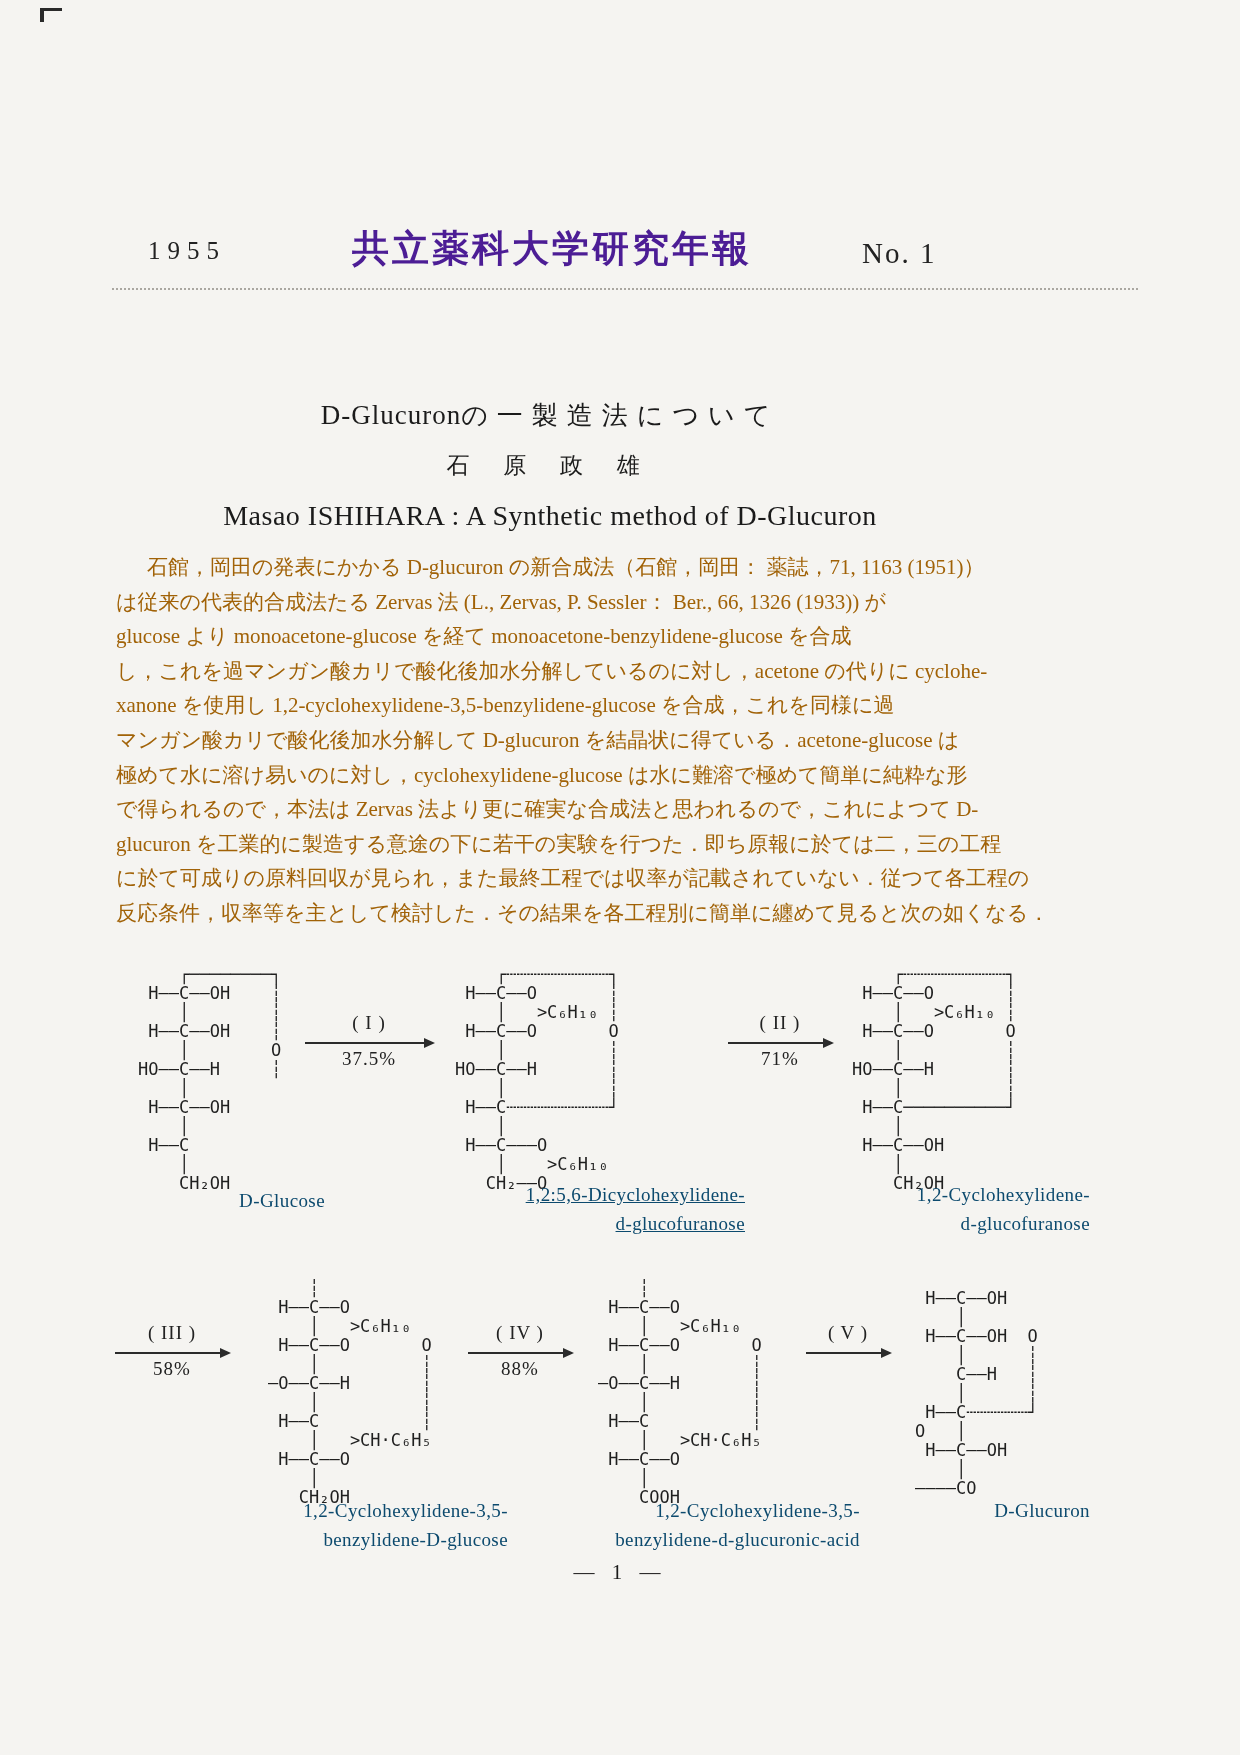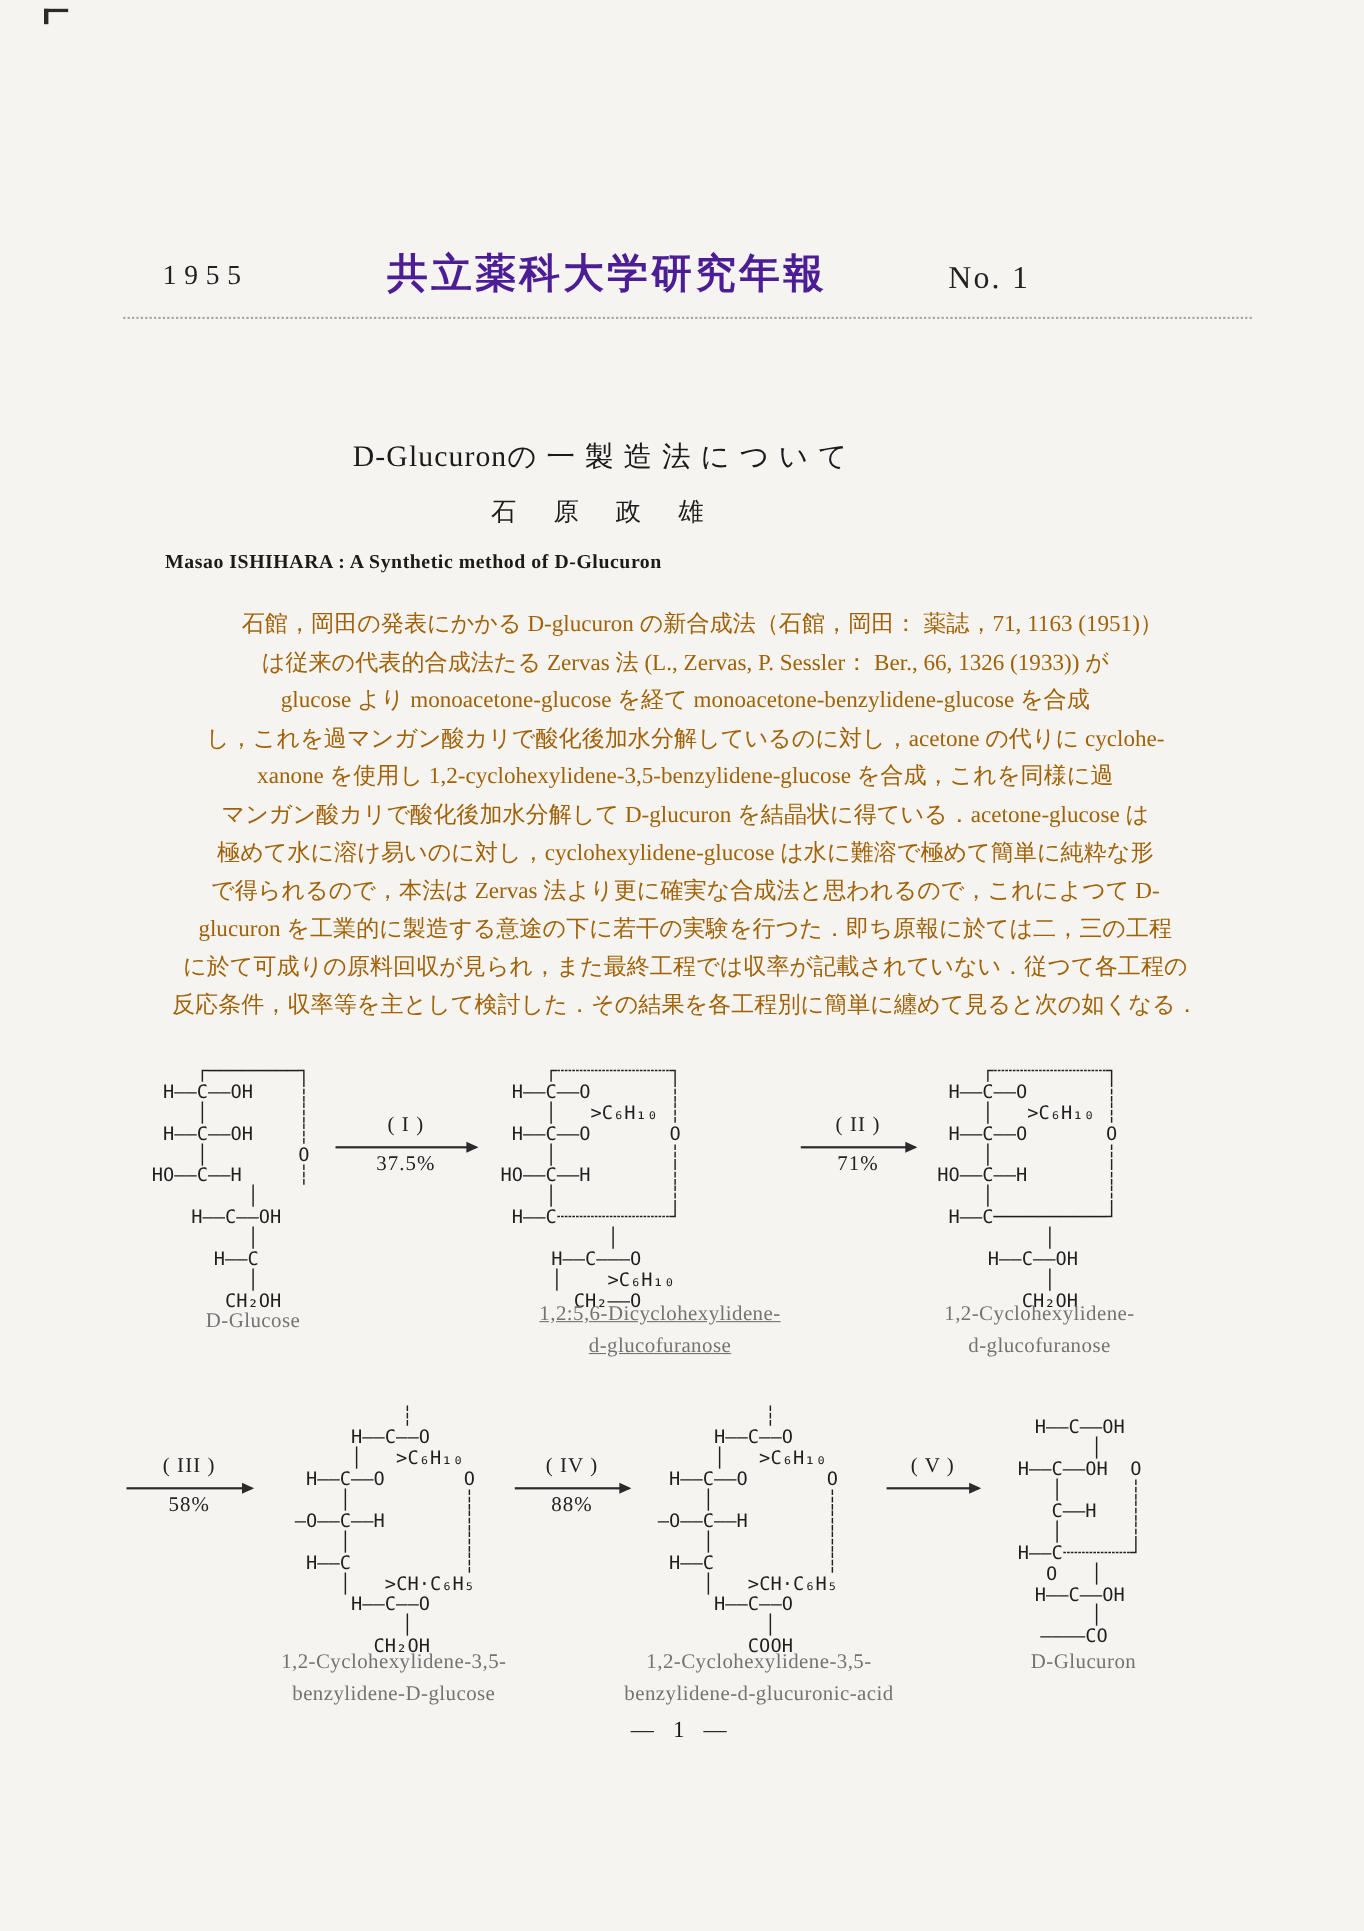--- a/index.html
+++ b/index.html
@@ -2,45 +2,45 @@
 <html><head>
 <meta charset="utf-8">
 <style>
   html,body{margin:0;padding:0;background:#888;}
   #canvas{
     position:relative; width:1240px; height:1755px;
     background:#f5f4f1;
     font-family:"Liberation Serif","DejaVu Serif",serif;
     color:#1b1b1b; overflow:hidden;
   }
-  .abs{position:absolute;text-align:center;}
+  .abs{position:absolute;}
   
   .year{font-size:25px; letter-spacing:7px; color:#222;}
   .journal{font-size:37px; font-weight:bold; letter-spacing:3px; color:#4c1d95;
            font-family:"DejaVu Serif","Liberation Serif",serif;}
   .issue{font-size:29px; color:#222; letter-spacing:2px;}
   .rule{border-top:2px dotted #9d9a94; height:0; opacity:.85;}
   .corner{width:18px;height:11px;border-left:4px solid #2a2a2a;border-top:3px solid #2a2a2a;}
   
   .titleband{text-align:center;}
   .t-lat{font-size:27px; letter-spacing:1px;}
   .t-ja{font-size:26px; letter-spacing:9px;}
   .author{font-size:23px; letter-spacing:14px; text-align:center;}
-  .entitle{font-size:18px; text-align:left; letter-spacing:.5px;font-weight:bold;}
+  .entitle{font-size:28px; text-align:center; letter-spacing:.5px;}
   
   .para{width:1014px; font-size:21px; line-height:34.6px; color:#a16207;}
   .para .pl{white-space:nowrap; overflow:visible;}
   .para .indent{padding-left:31px;}
   
   .chem{
     font-family:"DejaVu Sans Mono","Liberation Mono",monospace;
     font-size:17px; line-height:19px; white-space:pre; color:#1f1f1f;
     letter-spacing:0px;
   }
-  .cap{font-size:19px; text-align:center; line-height:29px; color:#737373; letter-spacing:.4px;}
+  .cap{font-size:19px; text-align:right; line-height:29px; color:#0c4a6e; letter-spacing:.4px;}
   
   .step{text-align:center; font-size:19px; color:#222;}
   .step .lbl{display:block; margin-bottom:8px; letter-spacing:1px;}
   .arrowline{position:relative; height:0; border-top:2px solid #2b2b2b; margin:6px 0 4px 0;}
   .arrowline:after{
     content:""; position:absolute; right:-2px; top:-6px;
     border-left:11px solid #2b2b2b; border-top:5px solid transparent; border-bottom:5px solid transparent;
   }
   .yield{display:block; margin-top:2px; letter-spacing:1px;}
   .pageno{font-size:21px; text-align:center; letter-spacing:6px;}

